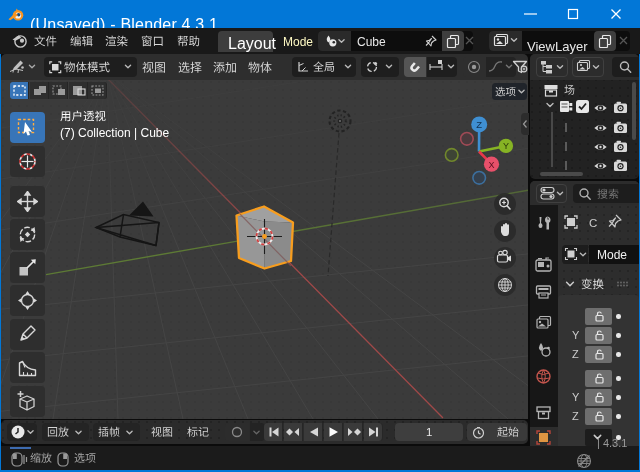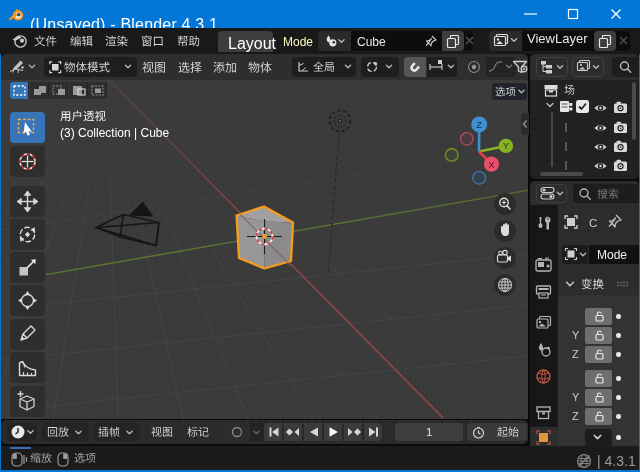--- a/index.html
+++ b/index.html
@@ -124,21 +124,21 @@
   </svg>
 <div class="abs" style="left:489px;top:31px;width:141px;height:20px;background:#0d0d0d;border-radius:4px"></div>
 <div class="abs" style="left:489px;top:31px;width:33px;height:20px;background:#2a2a2a;border-radius:4px 0 0 4px"></div>
 <svg style="position:absolute;left:493px;top:33px" width="26" height="16" viewBox="0 0 26 16">
     <rect x="3.5" y="1.5" width="11" height="9" rx="1" fill="#2a2a2a" stroke="#e0e0e0" stroke-width="1.2"></rect>
     <rect x="1.5" y="3.5" width="11" height="9" rx="1" fill="#2a2a2a" stroke="#e0e0e0" stroke-width="1.2"></rect>
     <circle cx="5" cy="6.5" r="1.2" fill="#e0e0e0"></circle>
     <path d="M3 11 L7 8 L10 11 Z" fill="#e0e0e0"></path>
     <path d="M18.4 5.7 L21 8.3 L23.6 5.7" stroke="#bbb" stroke-width="1.3" fill="none" stroke-linecap="round" stroke-linejoin="round"></path>
   </svg>
-<div class="txt" style="left:527px;top:31px;font-size:13px;color:#e8e8e8">ViewLayer</div>
+<div class="txt" style="left:527px;top:39px;font-size:13px;color:#e8e8e8">ViewLayer</div>
 <div class="abs" style="left:594px;top:31px;width:22px;height:20px;background:#3e3e3e;border-radius:4px"></div>
 <svg style="position:absolute;left:598px;top:34px" width="14" height="14" viewBox="0 0 14 14">
     <rect x="4.5" y="1.5" width="8" height="9" rx="1" fill="none" stroke="#e8e8e8" stroke-width="1.2"></rect>
     <rect x="1.5" y="4.5" width="8" height="9" rx="1" fill="#3e3e3e" stroke="#e8e8e8" stroke-width="1.2"></rect>
   </svg>
 <svg style="position:absolute;left:618px;top:35px" width="11" height="11" viewBox="0 0 11 11">
     <path d="M2 2 L9 9 M9 2 L2 9" stroke="#555" stroke-width="1.3"></path>
   </svg>
 <div class="abs" style="left:1px;top:54px;width:527px;height:26px;background:#2e2e2e;border-radius:5px 5px 0 0"></div>
 <svg style="position:absolute;left:8px;top:58px" width="30" height="18" viewBox="0 0 30 18">
@@ -373,21 +373,21 @@
 <svg style="position:absolute;left:16px;top:390px" width="23" height="23" viewBox="0 0 23 23">
     <path d="M11 6 L18 9 L18 16.5 L11 20 L4 16.5 L4 9 Z M4 9 L11 12 L18 9 M11 12 L11 20" fill="none" stroke="#d0d0d0" stroke-width="1.3" stroke-linejoin="round"></path>
     <path d="M4.5 1 L4.5 7 M1.5 4 L7.5 4" stroke="#d0d0d0" stroke-width="1.5"></path>
   </svg>
 <div style="position:absolute;left:60px;top:110px;width:47px;height:13px;line-height:0"><svg width="47" height="13" fill="#ffffff" opacity="1.0" style="overflow:visible">
       <use href="#u7528" transform="translate(0.0,10.3) scale(0.0115,-0.0115)"></use>
       <use href="#u6237" transform="translate(11.5,10.3) scale(0.0115,-0.0115)"></use>
       <use href="#u900f" transform="translate(23.0,10.3) scale(0.0115,-0.0115)"></use>
       <use href="#u89c6" transform="translate(34.5,10.3) scale(0.0115,-0.0115)"></use>
     </svg></div>
-<div class="txt" style="left:60px;top:126px;font-size:12px;color:#fff">(3) Collection | Cube</div>
+<div class="txt" style="left:60px;top:126px;font-size:12px;color:#fff">(7) Collection | Cube</div>
 <div class="abs" style="left:492px;top:83px;width:35px;height:17px;background:#20242a;border-radius:3.5px"></div>
 <div style="position:absolute;left:495px;top:86px;width:22px;height:12px;line-height:0"><svg width="22" height="12" fill="#d5d5d5" opacity="1.0" style="overflow:visible">
       <use href="#u9009" transform="translate(0.0,9.5) scale(0.0105,-0.0105)"></use>
       <use href="#u9879" transform="translate(10.5,9.5) scale(0.0105,-0.0105)"></use>
     </svg></div>
 <svg style="position:absolute;left:517px;top:87px" width="10" height="10" viewBox="0 0 10 10">
     <path d="M1.9 3.2 L4.5 5.8 L7.1 3.2" stroke="#bbb" stroke-width="1.3" fill="none" stroke-linecap="round" stroke-linejoin="round"></path>
   </svg>
 <svg style="position:absolute;left:440px;top:110px" width="90" height="90" viewBox="440 110 90 90">
     <line x1="479" y1="151.5" x2="479.2" y2="124.4" stroke="#3f8fd2" stroke-width="2.6"></line>
@@ -774,12 +774,12 @@
 <div style="position:absolute;left:74px;top:452px;width:23px;height:13px;line-height:0"><svg width="23" height="13" fill="#a8a8a8" opacity="1.0" style="overflow:visible">
       <use href="#u9009" transform="translate(0,9.9) scale(0.0110,-0.0110)"></use>
       <use href="#u9879" transform="translate(11,9.9) scale(0.0110,-0.0110)"></use>
     </svg></div>
 <svg style="position:absolute;left:576px;top:453px" width="16" height="16" viewBox="0 0 16 16">
     <circle cx="8" cy="8" r="6.5" fill="none" stroke="#8a8a8a" stroke-width="1.1"></circle>
     <ellipse cx="8" cy="8" rx="3" ry="6.5" fill="none" stroke="#8a8a8a" stroke-width="0.9"></ellipse>
     <path d="M2 5.5 L14 5.5 M1.6 8 L14.4 8 M2 10.5 L14 10.5" stroke="#8a8a8a" stroke-width="0.9"></path>
     <line x1="2.5" y1="13.5" x2="13.5" y2="2.5" stroke="#8a8a8a" stroke-width="1.3"></line>
   </svg>
-<div class="txt" style="left:597px;top:453px;font-size:14px;color:#9a9a9a">| 4.3.1</div>
+<div class="txt" style="left:597px;top:437px;font-size:11px;color:#9a9a9a">| 4.3.1</div>
 </body></html>

